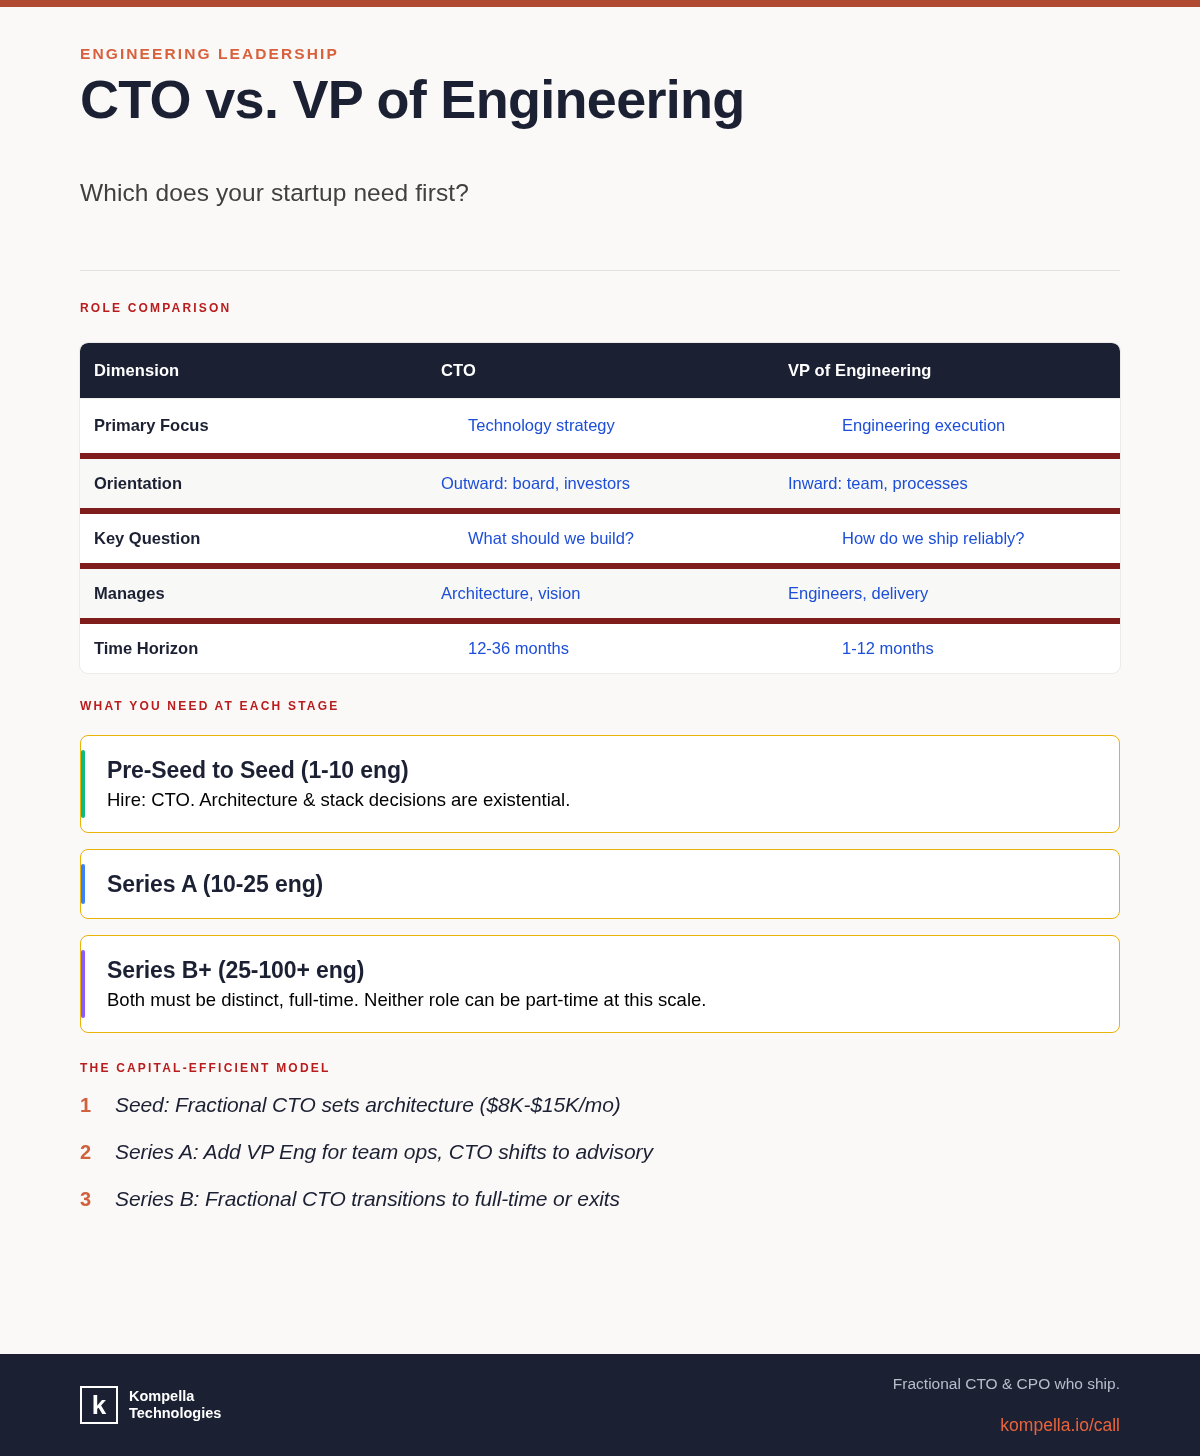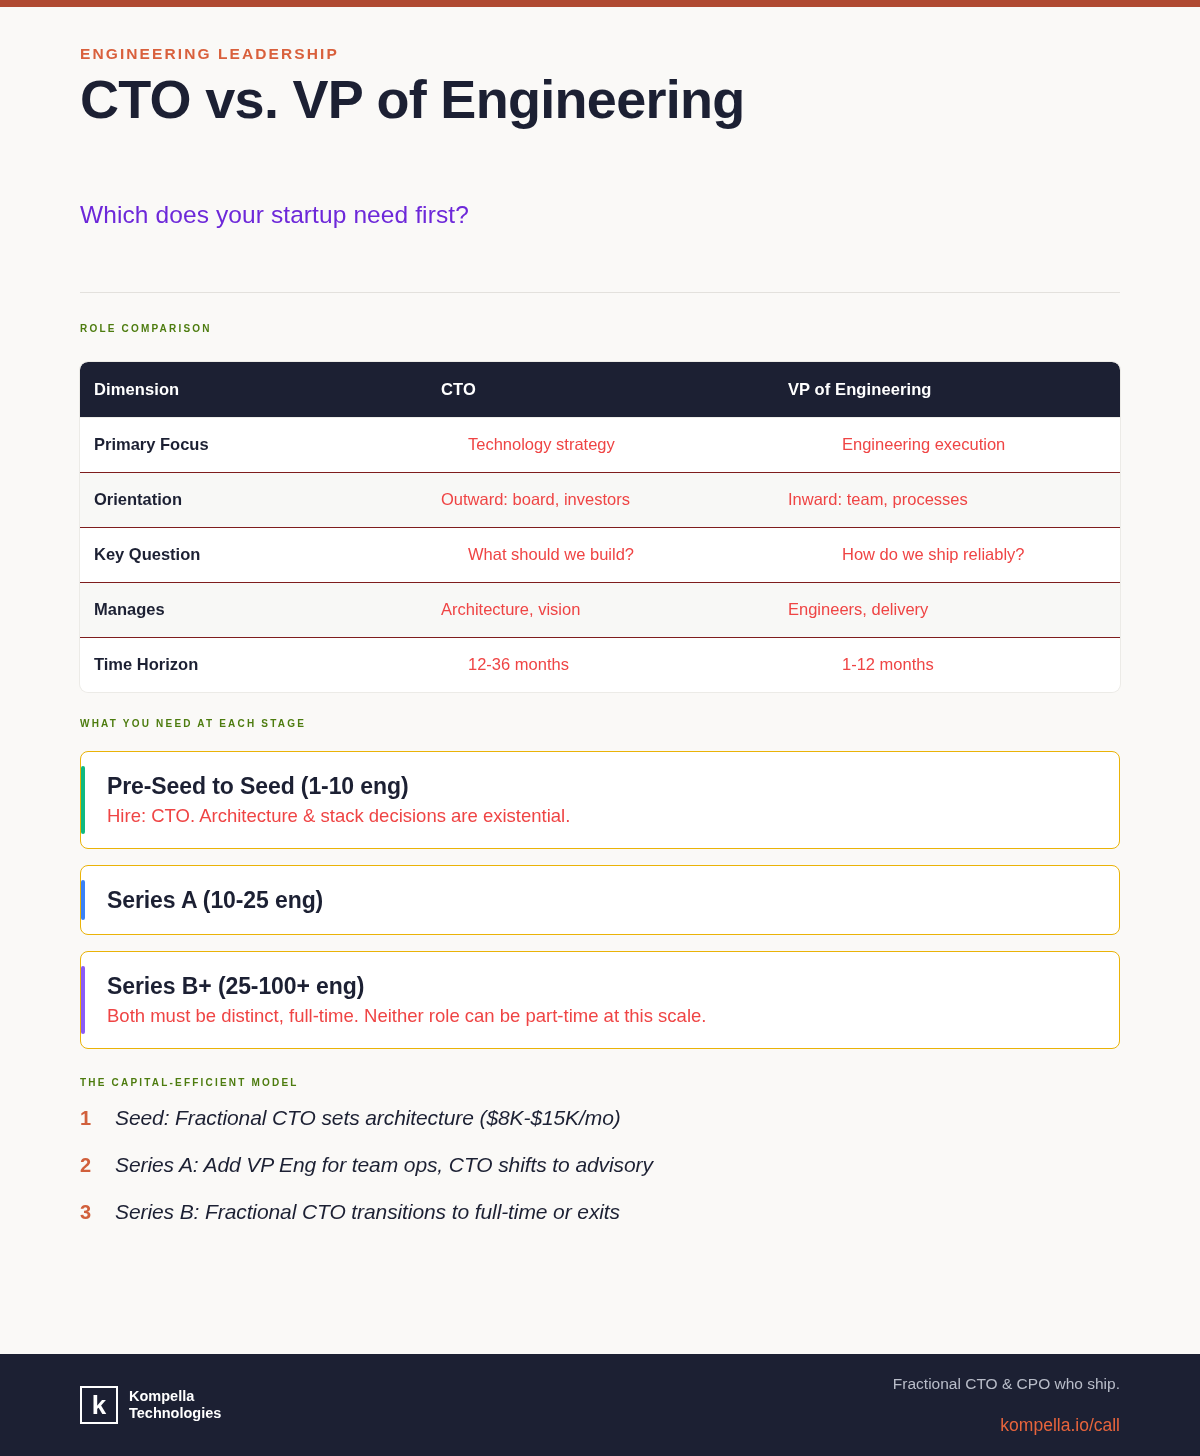--- a/index.html
+++ b/index.html
@@ -40,40 +40,40 @@
   }
   .title {
     margin-top: 6px;
     font-size: 54px;
     font-weight: 700;
     letter-spacing: -0.7px;
     color: #1c2033;
     line-height: 1.14;
   }
   .subtitle {
-    margin-top: 70px;
+    margin-top: 48px;
     font-size: 24.5px;
     font-weight: 400;
-    color: #6d28d9;
+    color: #404040;
     letter-spacing: 0.1px;
   }
 
   .divider {
     margin-top: 63px;
     height: 1px;
     background: #e3e1dd;
     width: 100%;
   }
 
   
   .section-eyebrow {
-    font-size: 10px;
+    font-size: 12px;
     font-weight: 700;
     letter-spacing: 2.2px;
-    color: #4d7c0f;
+    color: #b91c1c;
     text-transform: uppercase;
   }
   .eyebrow-role       { margin-top: 30px; }
   .eyebrow-stage      { margin-top: 26px; }
   .eyebrow-capital    { margin-top: 28px; }
 
   
   .table {
     margin-top: 28px;
     width: 1040px;
@@ -89,40 +89,40 @@
     box-sizing: border-box;
   }
   .trow.head {
     background: #1c2033;
     height: 55px;
     border-radius: 8px 8px 0 0;
   }
   .trow.odd  { background: #ffffff; gap: 27px; }
   .trow.even { background: #f8f8f6; }
   .trow.last { border-radius: 0 0 8px 8px; }
-  .trow.body + .trow.body { border-top: 1px solid #7f1d1d; }
+  .trow.body + .trow.body { border-top: 6px solid #7f1d1d; }
   .trow.odd, .trow.even { border-top: 1px solid #eeeeea; }
 
   .cell-a { width: 347px; flex: none; }
   .cell-b { width: 347px; flex: none; }
   .cell-c { flex: 1; }
 
   .head .cell-a, .head .cell-b, .head .cell-c {
     color: #ffffff;
     font-size: 16.5px;
     font-weight: 700;
     letter-spacing: 0.1px;
   }
   .body .cell-a {
     color: #1c2033;
     font-size: 16.5px;
     font-weight: 700;
   }
   .body .cell-b, .body .cell-c {
-    color: #ef4444;
+    color: #1d4ed8;
     font-size: 16.5px;
     font-weight: 400;
   }
 
   
   .cards { margin-top: 22px; }
   .card {
     position: relative;
     width: 1040px;
     box-sizing: border-box;
@@ -144,21 +144,21 @@
     font-size: 23px;
     font-weight: 700;
     color: #1c2033;
     letter-spacing: -0.1px;
     line-height: 1.22;
   }
   .card-desc {
     margin-top: 4px;
     font-size: 18.5px;
     font-weight: 400;
-    color: #ef4444;
+    color: #000000;
     line-height: 1.3;
   }
 
   
   .model-list { margin-top: 18px; }
   .model-item {
     display: flex;
     align-items: baseline;
     margin-bottom: 23px;
   }

